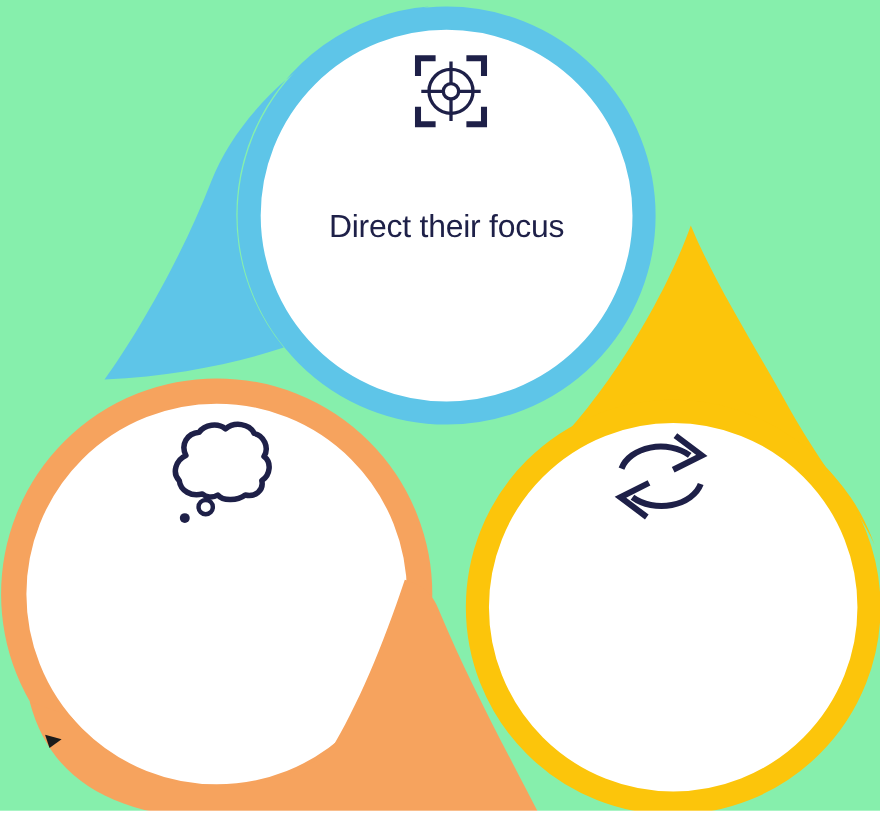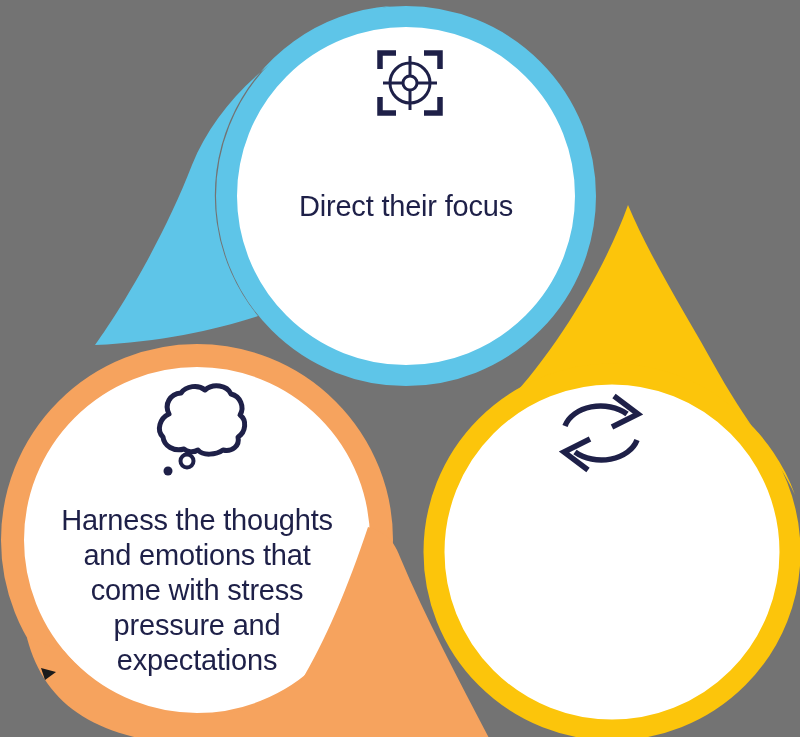--- a/index.html
+++ b/index.html
@@ -8,21 +8,21 @@
     width: 800px;
     height: 750px;
     overflow: hidden;
     background: #ffffff;
     font-family: "Liberation Sans", sans-serif;
   }
   .canvas {
     position: relative;
     width: 800px;
     height: 750px;
-    background: #737373;
+    background: #86efac;
   }
   .canvas > svg {
     position: absolute;
     left: 0;
     top: 0;
   }
   .label {
     position: absolute;
     text-align: center;
     font-size: 29px;
@@ -103,20 +103,15 @@
       <g id="repeat-half">
         <path d="M565 426 A37 27 0 0 1 627 414"></path>
         <path d="M614 396 L638 414 L612 427"></path>
       </g>
       <use href="#repeat-half" transform="rotate(180 601 433)"></use>
     </g>
   </svg>
 
   <div class="label label-top">Direct their focus</div>
 
-  <div class="label label-left">Harness the thoughts
-and emotions that
-come with stress
-pressure and
-expectations</div>
 
 
 </div>
 
 </body></html>

